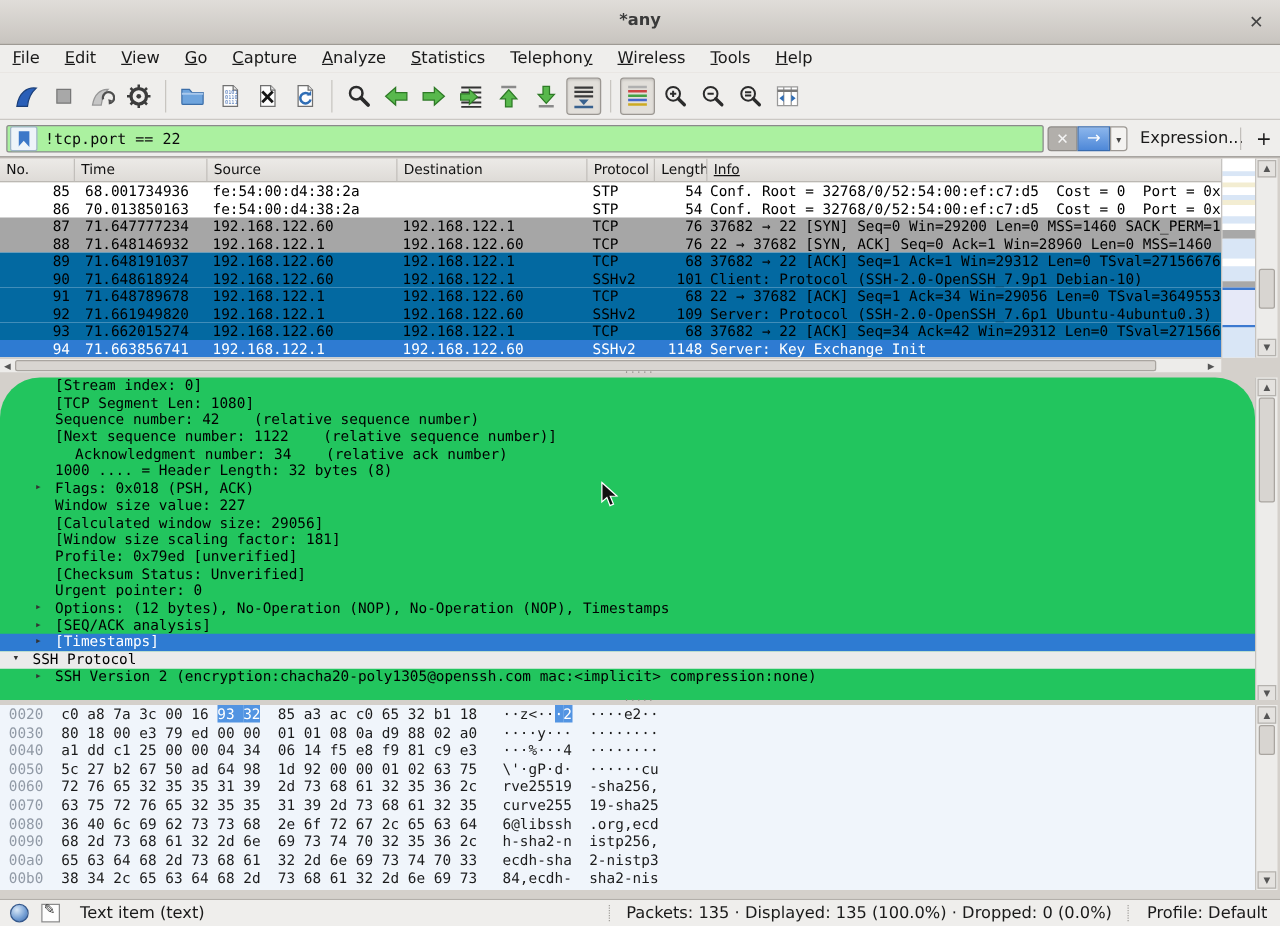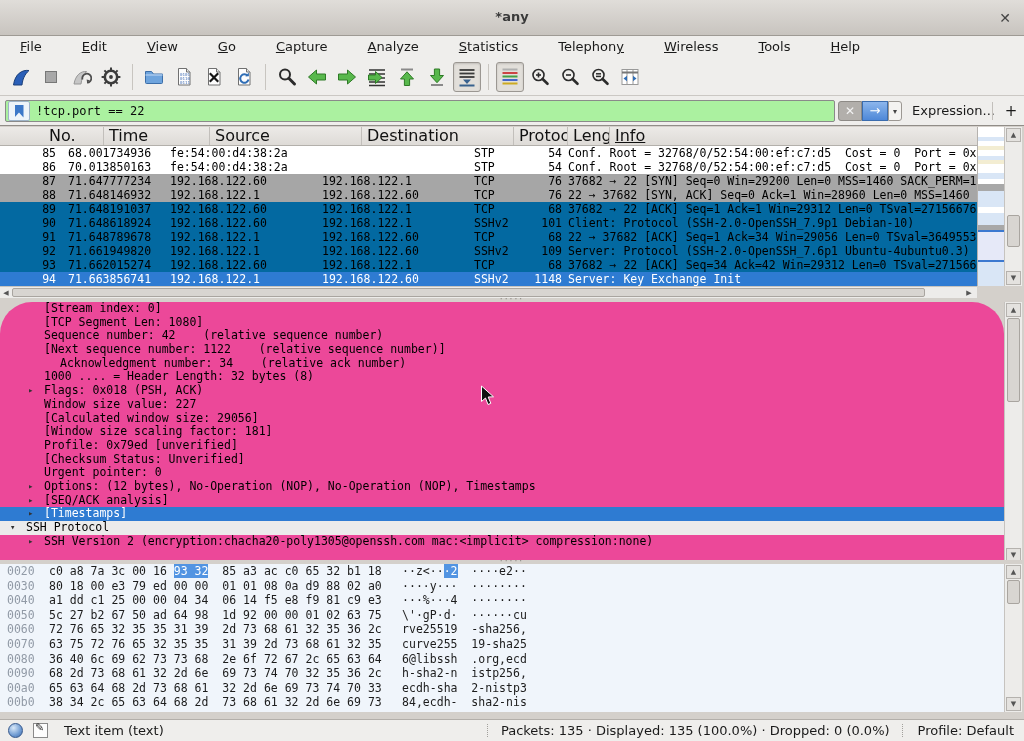--- a/index.html
+++ b/index.html
@@ -3,61 +3,61 @@
 <meta charset="utf-8">
 <style>
   html,body{margin:0;padding:0;background:#555;}
   .window{position:relative;width:1024px;height:741px;background:#d4d0cb;font-family:"DejaVu Sans",sans-serif;overflow:hidden;}
   
   .titlebar{position:absolute;left:0;top:0;width:1024px;height:36px;background:linear-gradient(#e0ddd9,#c8c4bf);border-bottom:1px solid #9e9a94;box-sizing:border-box;}
   .title-text{position:absolute;left:0;right:0;top:9px;text-align:center;font-size:13px;font-weight:bold;color:#3a3a3a;}
   .close-btn{position:absolute;right:8px;top:7px;width:22px;height:22px;text-align:center;line-height:22px;font-size:14px;color:#444;}
   
   .menubar{position:absolute;left:0;top:36px;width:1024px;height:22px;background:#efeeec;display:flex;align-items:center;font-size:13px;color:#1a1a1a;}
-  .menu-item{padding:0 20px;height:22px;line-height:22px;}
+  .menu-item{padding:0 10px;height:22px;line-height:22px;}
   
   .toolbar{position:absolute;left:0;top:58px;width:1024px;height:38px;background:#efeeec;border-bottom:1px solid #cbc8c4;box-sizing:border-box;display:flex;align-items:center;padding-left:6px;}
   .tool{width:28px;height:30px;display:flex;align-items:center;justify-content:center;background:transparent;border:1px solid transparent;padding:0;margin:0 1px;}
   .tool.pressed{background:#e2dfda;border:1px solid #9b9792;border-radius:3px;box-shadow:inset 0 1px 2px rgba(0,0,0,.15);}
   .tsep{width:1px;height:26px;background:#c8c5c0;margin:0 6px;}
   
   .filterbar{position:absolute;left:0;top:96px;width:1024px;height:30px;background:#efeeec;border-bottom:1px solid #918d88;box-sizing:border-box;display:flex;align-items:center;}
   .filter-field{position:absolute;left:5px;top:4px;width:830px;height:22px;background:#abf1a0;border:1px solid #8a8a8a;border-radius:2px;display:flex;align-items:center;box-sizing:border-box;}
   .bookmark-btn{width:20px;height:18px;margin-left:2px;background:#eef4f9;border:1px solid #9fb4c8;border-radius:2px;display:flex;align-items:center;justify-content:center;}
   .bookmark-glyph{width:9px;height:13px;background:#3c78c8;clip-path:polygon(0 0,100% 0,100% 100%,50% 62%,0 100%);}
   .filter-text{margin-left:6px;font-family:"DejaVu Sans Mono",monospace;font-size:12px;color:#0a0a0a;}
   .filter-clear{position:absolute;left:838px;top:5px;width:24px;height:20px;background:#b2afab;border:1px solid #8d8a86;border-radius:3px 0 0 3px;color:#f4f4f4;font-size:12px;text-align:center;line-height:19px;box-sizing:border-box;}
   .filter-apply{position:absolute;left:862px;top:5px;width:26px;height:20px;background:linear-gradient(#8cb6ec,#4e88d8);border:1px solid #3a6cae;color:#fff;font-size:13px;text-align:center;line-height:18px;box-sizing:border-box;}
   .filter-caret{position:absolute;left:888px;top:5px;width:14px;height:20px;background:#f4f3f1;border:1px solid #9c9893;border-radius:0 3px 3px 0;font-size:8px;color:#444;text-align:center;line-height:20px;box-sizing:border-box;}
   .expression-label{position:absolute;left:912px;top:7px;font-size:13px;color:#1a1a1a;}
   .filter-sep{position:absolute;left:992px;top:6px;width:1px;height:18px;background:#c2bfbb;}
   .add-btn{position:absolute;left:1002px;top:5px;width:18px;height:20px;font-size:15px;color:#1a1a1a;text-align:center;line-height:20px;}
   
   .plist-header{position:absolute;left:0;top:127px;width:1004px;height:19px;background:linear-gradient(#eceae7,#dedbd7);border-bottom:1px solid #b3b0ab;box-sizing:border-box;}
-  .pl-hcell{position:absolute;top:0;height:18px;line-height:18px;font-size:16px;color:#111;padding-left:5px;box-sizing:border-box;border-right:1px solid #c2bfbb;overflow:hidden;white-space:nowrap;margin-left:44px;}
+  .pl-hcell{position:absolute;top:0;height:18px;line-height:18px;font-size:11px;color:#111;padding-left:5px;box-sizing:border-box;border-right:1px solid #c2bfbb;overflow:hidden;white-space:nowrap;}
   .plist-rows{position:absolute;left:0;top:146px;width:977px;height:140px;background:#fff;overflow:hidden;}
   .prow{position:relative;width:977px;height:14px;font-family:"DejaVu Sans Mono",monospace;font-size:11.5px;line-height:14px;white-space:pre;color:#000;}
   .prow.white{background:#ffffff;}
   .prow.gray{background:#a6a6a6;}
   .prow.lavender{background:#0369a1;}
   .prow.selected{background:#2e7bd2;color:#fff;}
   .pcell{position:absolute;top:0;height:14px;overflow:hidden;}
   .pcell.r{text-align:right;}
   
   .minimap{position:absolute;left:977px;top:127px;width:27px;height:159px;background:#fff;border-left:1px solid #b5b2ae;box-sizing:border-box;}
   .minimap div{width:100%;}
   .vscroll{position:absolute;width:18px;background:#edecea;border-left:1px solid #c6c3bf;box-sizing:border-box;}
   .sb-arrow{position:absolute;left:1px;width:15px;height:14px;background:#e4e2df;border:1px solid #b5b2ae;color:#555;font-size:7px;text-align:center;line-height:13px;box-sizing:border-box;}
   .sb-thumb{position:absolute;left:2px;width:13px;background:#d8d5d1;border:1px solid #a9a5a0;border-radius:2px;box-sizing:border-box;}
   .hscroll{position:absolute;left:0;top:286px;width:977px;height:12px;background:#edecea;border-top:1px solid #c6c3bf;box-sizing:border-box;}
   .hs-arrow{position:absolute;top:1px;width:12px;height:10px;color:#555;font-size:7px;text-align:center;line-height:10px;}
   .hs-thumb{position:absolute;left:12px;top:1px;width:913px;height:9px;background:#d8d5d1;border:1px solid #a9a5a0;border-radius:2px;box-sizing:border-box;}
   .splitter{position:absolute;left:0;width:1024px;height:4px;background:#d4d0cb;text-align:center;font-size:9px;line-height:3px;color:#8a8781;letter-spacing:2px;}
   
-  .details{position:absolute;left:0;top:302px;width:1004px;height:294px;background:#ec4899;overflow:hidden;font-family:"DejaVu Sans Mono",monospace;font-size:11.5px;color:#000;border-radius:32px;}
+  .details{position:absolute;left:0;top:302px;width:1004px;height:294px;background:#22c55e;overflow:hidden;font-family:"DejaVu Sans Mono",monospace;font-size:11.5px;color:#000;border-radius:32px;}
   .dline{position:relative;height:13.7px;line-height:13.7px;white-space:pre;}
   .dline .dtext{position:absolute;top:0;}
   .dline .dexp{position:absolute;top:0;font-size:9px;color:#333;}
   .dline.selected{background:#2e7bd2;color:#fff;}
   .dline.protorow{background:#ebebeb;}
   
   .hexpane{position:absolute;left:0;top:564px;width:1004px;height:148px;background:#f0f5fb;overflow:hidden;font-family:"DejaVu Sans Mono",monospace;font-size:11.5px;color:#1c1c1c;}
   .hrow{position:relative;height:14.6px;line-height:14.6px;white-space:pre;}
   .hoffset{position:absolute;left:7px;color:#919aa6;}
   .hbytes{position:absolute;left:49px;}

